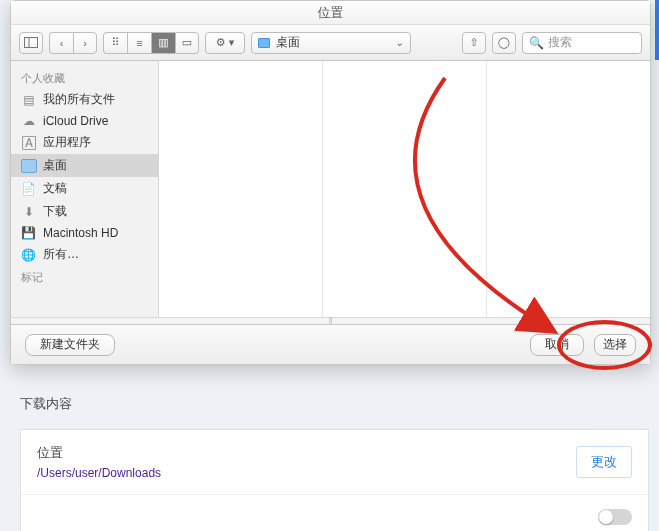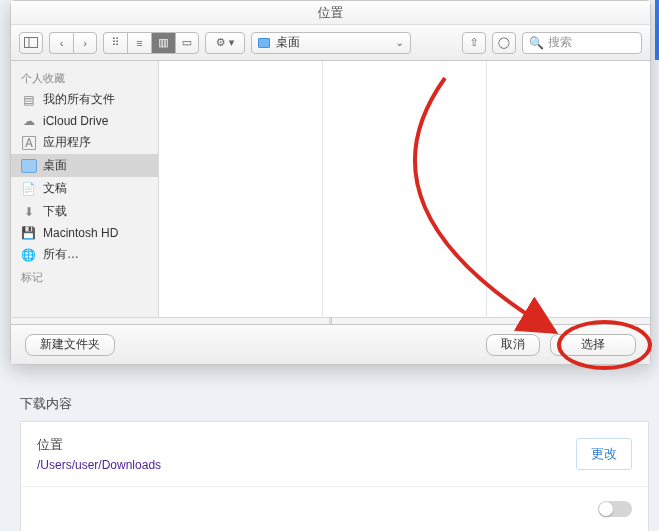--- a/index.html
+++ b/index.html
@@ -23,26 +23,26 @@
 .sec-label { font-size: 11px; color: #888; padding: 4px 10px 2px; }
 .sb-item { display: flex; align-items: center; gap: 6px; padding: 3px 10px 3px 10px; font-size: 12px; color: #333; }
 .sb-item.active { background: #d6d6d6; }
 .sb-item .ic { width: 16px; height: 14px; display: inline-flex; align-items: center; justify-content: center; color: #888; font-size: 12px; }
 .sb-item .ic.fld { background: #9dcdf5; border: 1px solid #6aa7d6; border-radius: 2px; }
 .columns { flex: 1; display: flex; }
 .col { flex: 1; border-right: 1px solid #e5e5e5; background: #fff; }
 .resizer { height: 7px; background: #f4f4f4; border-top: 1px solid #d8d8d8; display:flex; align-items:center; justify-content:center; color:#bbb; font-size:9px;}
 .footer { height: 40px; border-top: 1px solid #c8c8c8; background: linear-gradient(#fafafa,#ededed); display: flex; align-items: center; padding: 0 14px; gap: 10px; }
 .btn { height: 22px; padding: 0 14px; border: 1px solid #b8b8b8; border-radius: 8px; background: linear-gradient(#fff,#f2f2f2); font-size: 12px; color: #333; display: inline-flex; align-items: center; }
-.btn.primary { padding: 0 30px; }
+.btn.primary { padding: 0 8px; }
 .footer-spacer { flex: 1; }
 .annot-ellipse { position: absolute; border: 4px solid #d9281e; border-radius: 50%; pointer-events: none; }
 .annot-arrow { position: absolute; pointer-events: none; }
 .settings { position: absolute; left: 20px; top: 395px; right: 10px; font-size: 13px; color: #444; }
-.settings .h { margin-bottom: 8px; }
+.settings .h { margin-bottom: 16px; }
 .card { border: 1px solid #e0e0e0; background: #fff; }
 .row { display: flex; align-items: center; padding: 14px 16px; border-bottom: 1px solid #eee; }
 .row:last-child { border-bottom: none; }
 .row .lab { display: flex; flex-direction: column; gap: 4px; }
 .row .sub { font-size: 12px; color: #4c1d95; }
 .row .act { margin-left: auto; }
 .chg-btn { padding: 6px 14px; border: 1px solid #c9dff5; color: #2b7de1; background: #fff; border-radius: 3px; font-size: 13px; }
 .toggle { width: 34px; height: 16px; border-radius: 8px; background: #d6d6d6; position: relative; }
 .toggle::after { content: ""; position: absolute; top: 1px; left: 1px; width: 14px; height: 14px; background: #fff; border-radius: 50%; box-shadow: 0 1px 2px rgba(0,0,0,0.3); }
 .blue-edge { position:absolute; top:0; right:0; width:4px; height:60px; background:#3b78e7; }

